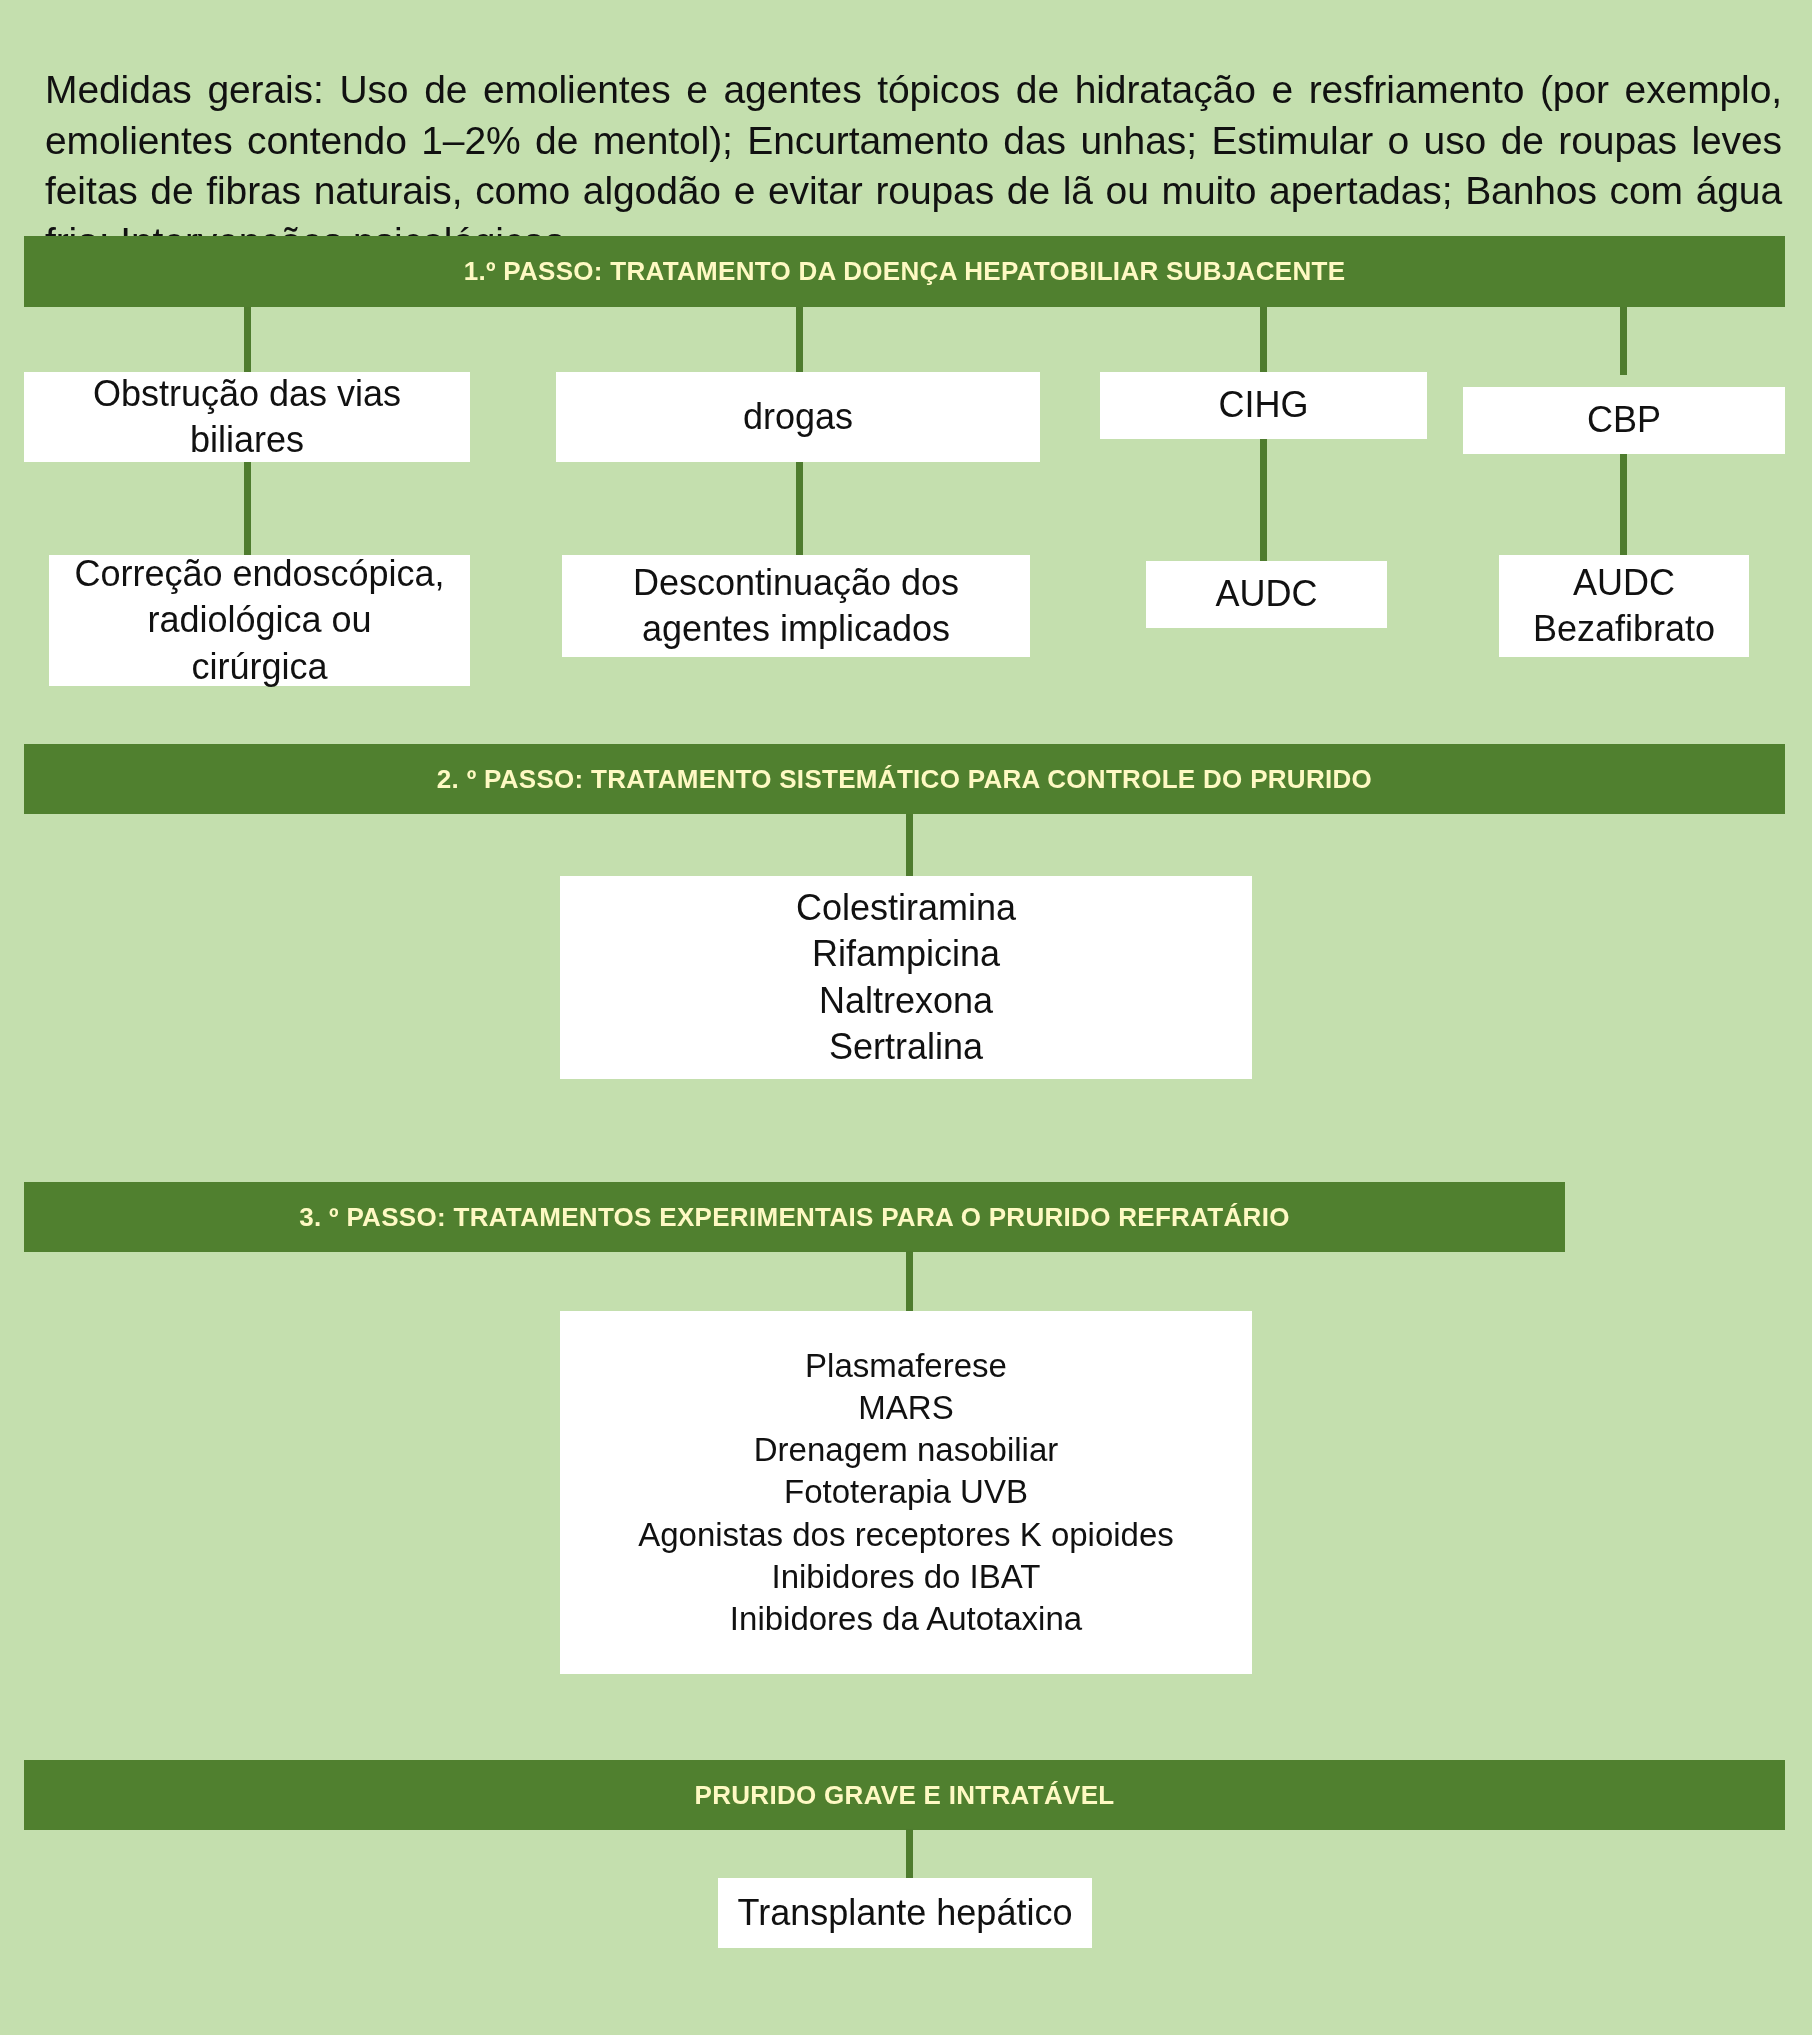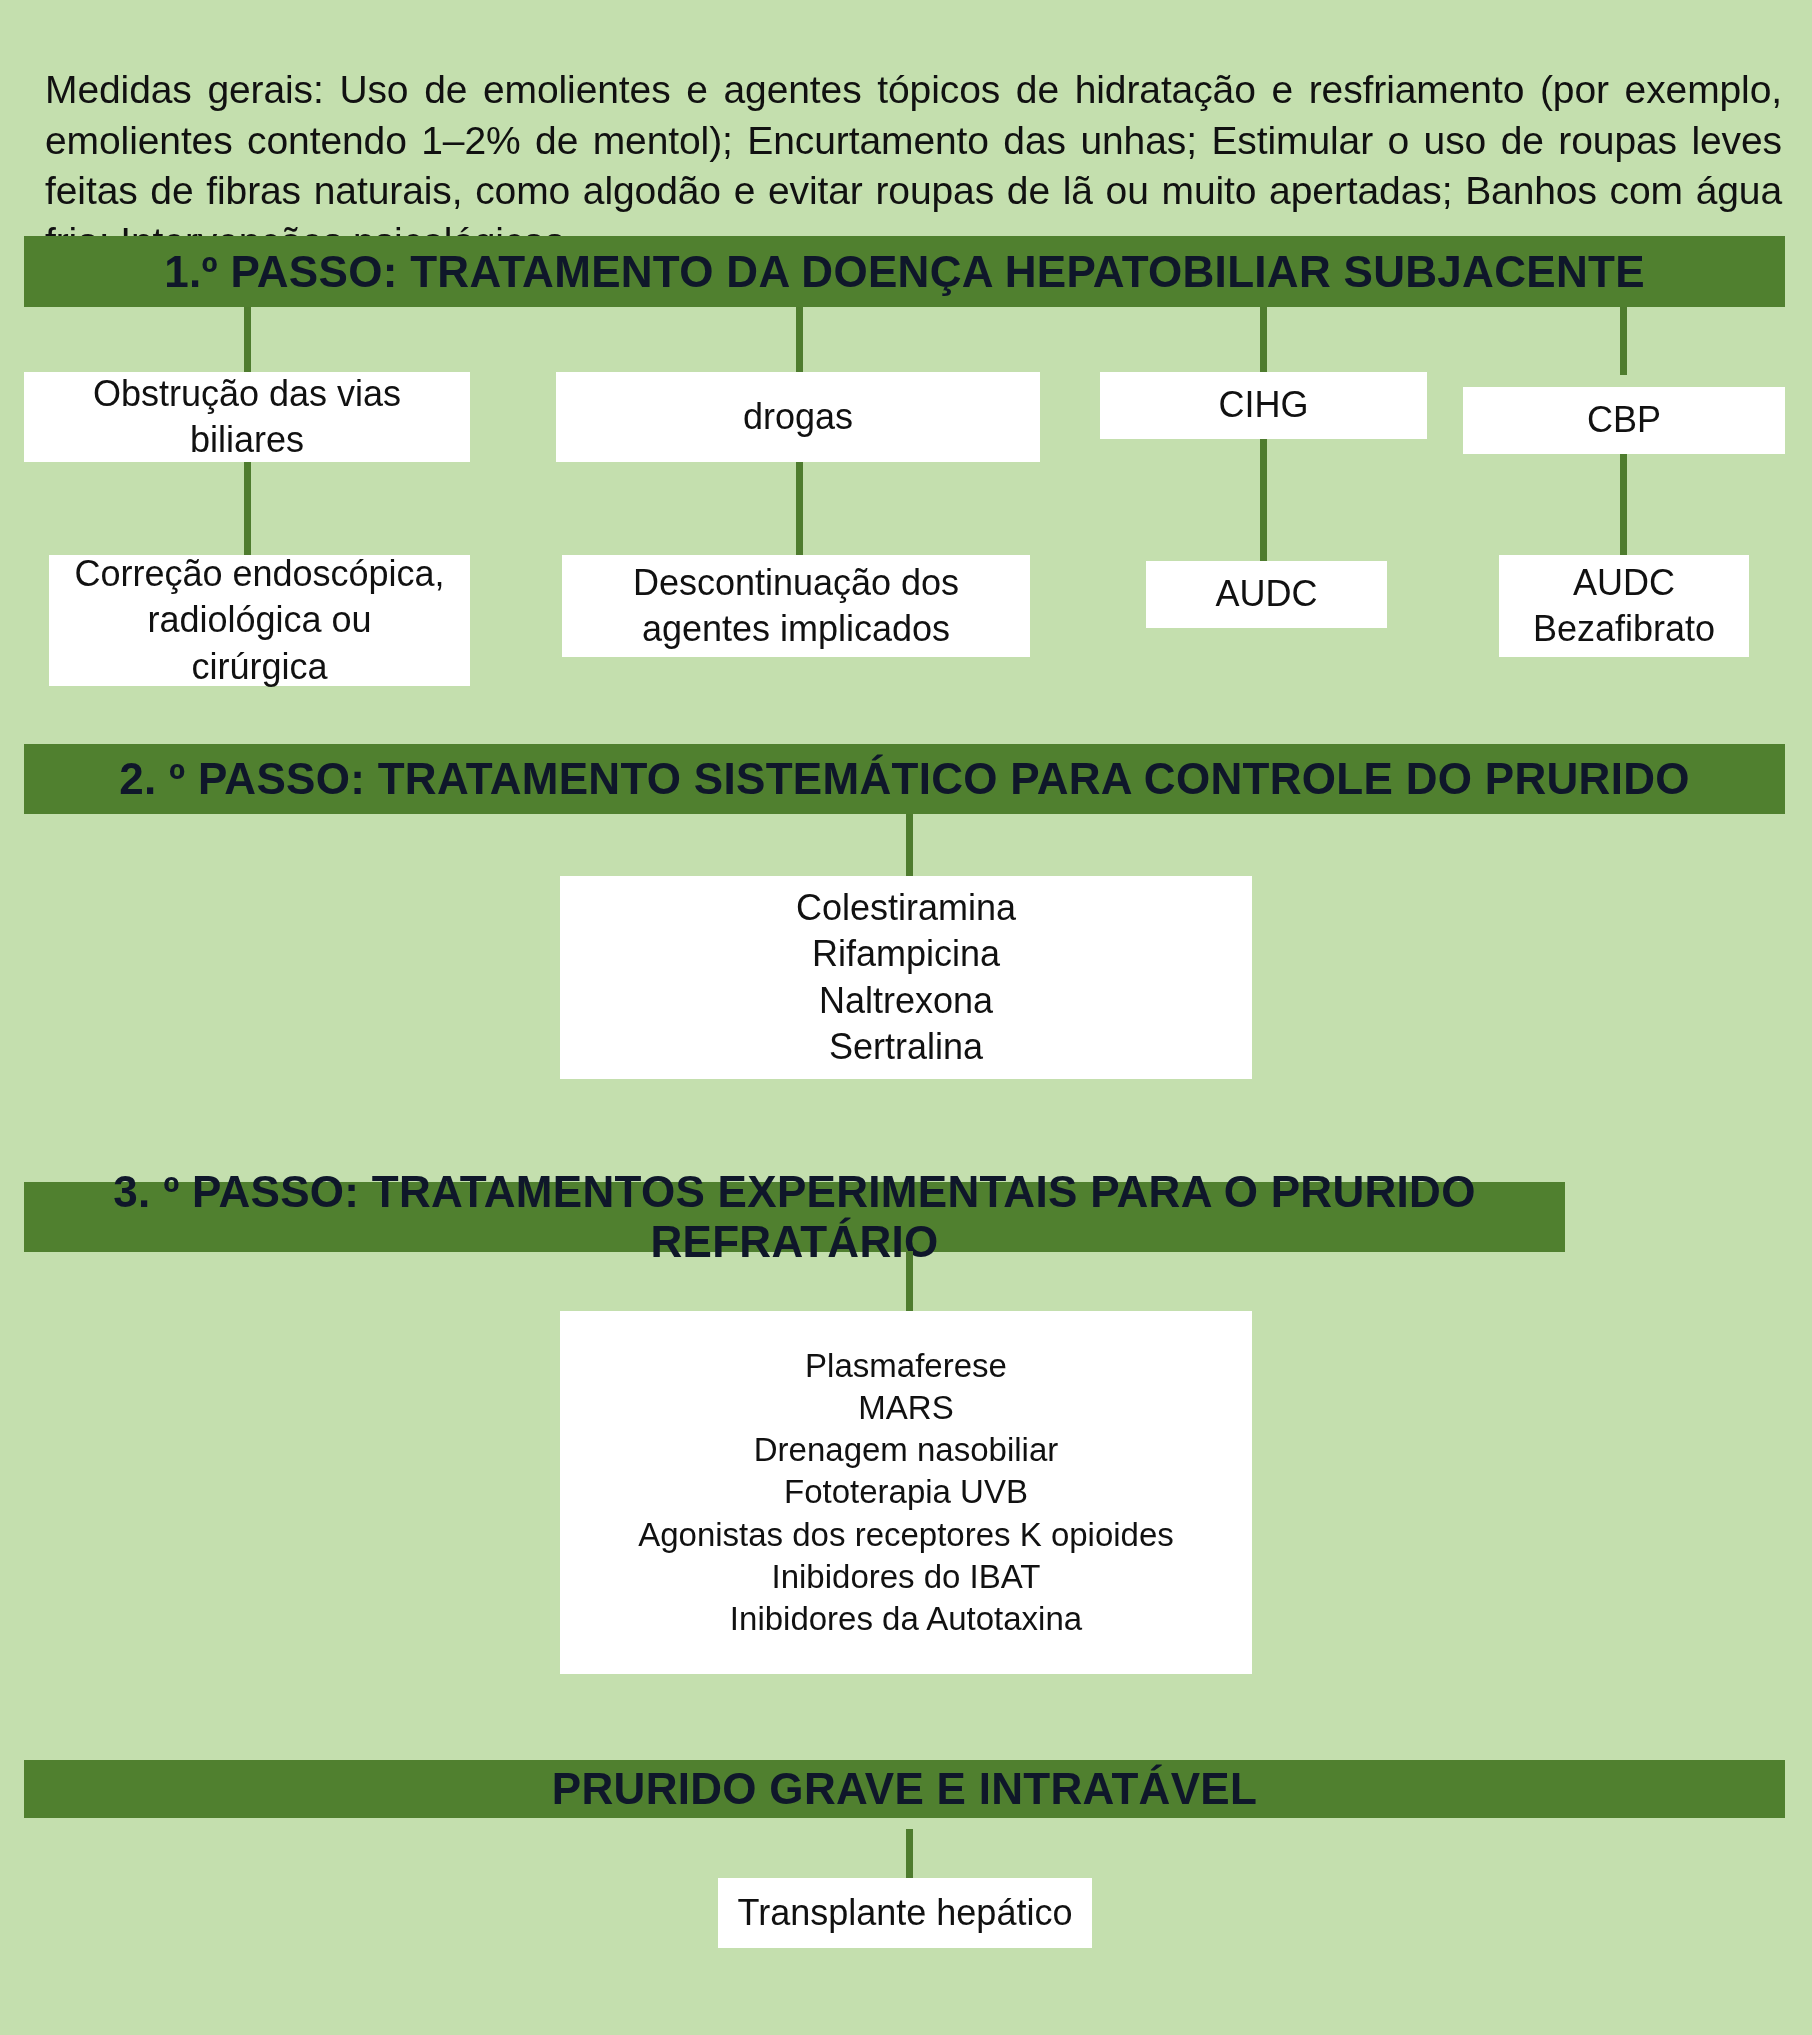--- a/index.html
+++ b/index.html
@@ -30,26 +30,26 @@
     color: #111111;
     text-align: justify;
     text-justify: inter-word;
     letter-spacing: -0.1px;
   }
 
   
   .bar {
     position: absolute;
     background: #50802f;
-    color: #0f172a;
+    color: #fef9c3;
     font-weight: bold;
     display: flex;
     align-items: center;
     justify-content: center;
-    font-size: 44px;
+    font-size: 26px;
     letter-spacing: 0.3px;
     text-align: center;
     box-sizing: border-box;
     padding: 0 17.4px;
   }
 
   
   .node {
     position: absolute;
     background: #ffffff;
@@ -179,21 +179,21 @@
       <div>Plasmaferese</div>
       <div>MARS</div>
       <div>Drenagem nasobiliar</div>
       <div>Fototerapia UVB</div>
       <div>Agonistas dos receptores K opioides</div>
       <div>Inibidores do IBAT</div>
       <div>Inibidores da Autotaxina</div>
     </div>
   </div>
 
-  <div class="bar" style="left:24px; top:1760px; width:1761px; height:58px;">
+  <div class="bar" style="left:24px; top:1760px; width:1761px; height:70px;">
     <span>PRURIDO GRAVE E INTRATÁVEL</span>
   </div>
 
   <div class="conn" style="left:906px; top:1829px; height:69px;"></div>
 
   <div class="node" style="left:718px; top:1878px; width:374px; height:70px;">
     <div class="lines">
       <div>Transplante hepático</div>
     </div>
   </div>

